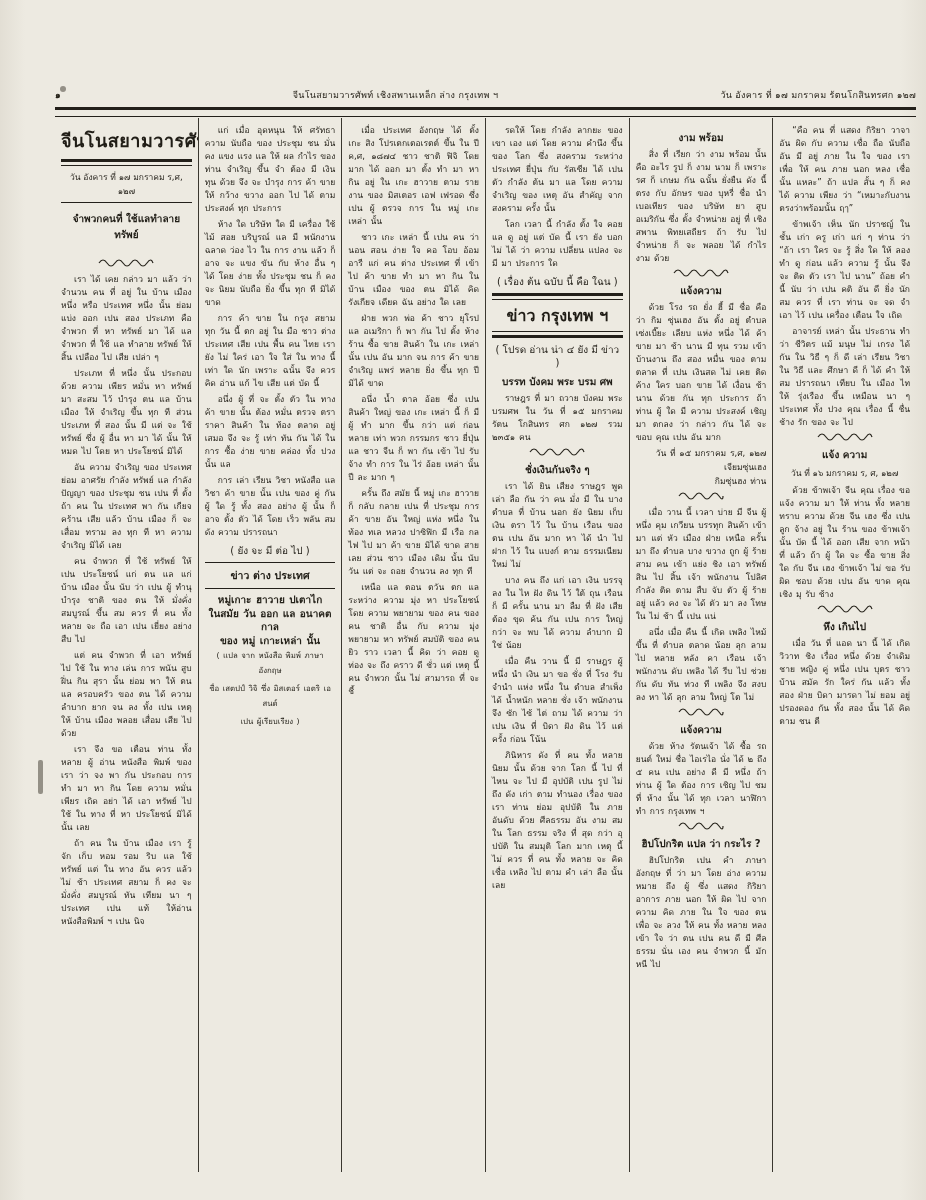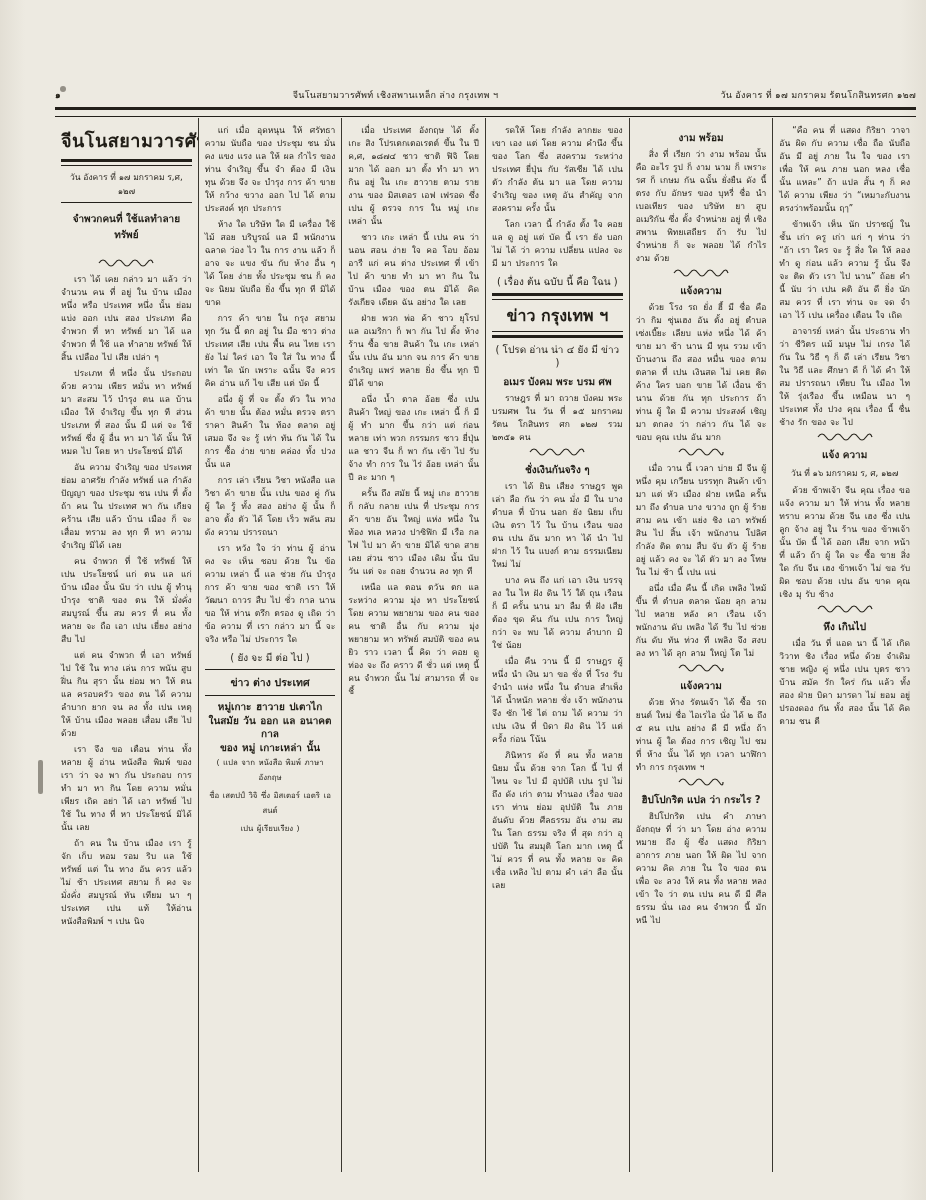--- a/index.html
+++ b/index.html
@@ -85,21 +85,20 @@
         </div>
     </div>
 
     <div class="col">
       <div>
           <p class="para">แก่ เมื่อ อุดหนุน ให้ ศรัทธา ความ นับถือ ของ ประชุม ชน มั่น คง แขง แรง แล ให้ ผล กำไร ของ ท่าน จำเริญ ขึ้น จำ ต้อง มี เงิน ทุน ด้วย จึง จะ บำรุง การ ค้า ขาย ให้ กว้าง ขวาง ออก ไป ได้ ตาม ประสงค์ ทุก ประการ</p>
           <p class="para">ห้าง ใด บริษัท ใด มี เครื่อง ใช้ ไม้ สอย บริบูรณ์ แล มี พนักงาน ฉลาด ว่อง ไว ใน การ งาน แล้ว ก็ อาจ จะ แขง ขัน กับ ห้าง อื่น ๆ ได้ โดย ง่าย ทั้ง ประชุม ชน ก็ คง จะ นิยม นับถือ ยิ่ง ขึ้น ทุก ที มิได้ ขาด</p>
           <p class="para">การ ค้า ขาย ใน กรุง สยาม ทุก วัน นี้ ตก อยู่ ใน มือ ชาว ต่าง ประเทศ เสีย เปน พื้น คน ไทย เรา ยัง ไม่ ใคร่ เอา ใจ ใส่ ใน ทาง นี้ เท่า ใด นัก เพราะ ฉนั้น จึง ควร คิด อ่าน แก้ ไข เสีย แต่ บัด นี้</p>
           <p class="para">อนึ่ง ผู้ ที่ จะ ตั้ง ตัว ใน ทาง ค้า ขาย นั้น ต้อง หมั่น ตรวจ ตรา ราคา สินค้า ใน ท้อง ตลาด อยู่ เสมอ จึง จะ รู้ เท่า ทัน กัน ได้ ใน การ ซื้อ ง่าย ขาย คล่อง ทั้ง ปวง นั้น แล</p>
           <p class="para">การ เล่า เรียน วิชา หนังสือ แล วิชา ค้า ขาย นั้น เปน ของ คู่ กัน ผู้ ใด รู้ ทั้ง สอง อย่าง ผู้ นั้น ก็ อาจ ตั้ง ตัว ได้ โดย เร็ว พลัน สม ดัง ความ ปรารถนา</p>
-          <p class="para">เรา หวัง ใจ ว่า ท่าน ผู้ อ่าน คง จะ เห็น ชอบ ด้วย ใน ข้อ ความ เหล่า นี้ แล ช่วย กัน บำรุง การ ค้า ขาย ของ ชาติ เรา ให้ วัฒนา ถาวร สืบ ไป ชั่ว กาล นาน ขอ ให้ ท่าน ตรึก ตรอง ดู เถิด ว่า ข้อ ความ ที่ เรา กล่าว มา นี้ จะ จริง หรือ ไม่ ประการ ใด</p>
         </div>
       <div class="note-center">( ยัง จะ มี ต่อ ไป )</div>
       <div class="thinrule"></div>
       <div class="sec-title small">ข่าว ต่าง ประเทศ</div>
       <div class="thinrule"></div>
       <div class="subhead-lines">
           <p class="para">หมู่เกาะ ฮาวาย ปเตาไก</p>
           <p class="para">ในสมัย วัน ออก แล อนาคต กาล</p>
           <p class="para">ของ หมู่ เกาะเหล่า นั้น</p>
         </div>
@@ -124,21 +123,21 @@
     <div class="col">
       <div>
           <p class="para">รดให้ โดย กำลัง ลากยะ ของ เขา เอง แต่ โดย ความ คำนึง ขึ้น ของ โลก ซึ่ง สงคราม ระหว่าง ประเทศ ยี่ปุ่น กับ รัสเซีย ได้ เปน ตัว กำลัง ต้น มา แล โดย ความ จำเริญ ของ เหตุ อัน สำคัญ จาก สงคราม ครั้ง นั้น</p>
           <p class="para">โลก เวลา นี้ กำลัง ตั้ง ใจ คอย แล ดู อยู่ แต่ บัด นี้ เรา ยัง บอก ไม่ ได้ ว่า ความ เปลี่ยน แปลง จะ มี มา ประการ ใด</p>
         </div>
       <div class="note-center">( เรื่อง ต้น ฉบับ นี้ คือ ใฉน )</div>
       <div class="rule-double2"></div>
       <div class="sec-title">ข่าว กรุงเทพ ฯ</div>
       <div class="rule-double"></div>
       <div class="note-center">( โปรด อ่าน น่า ๔ ยัง มี ข่าว )</div>
-      <div class="story-title">อเมร บังคม พระ บรม ศพ</div>
+      <div class="story-title">บรรท บังคม พระ บรม ศพ</div>
       <div>
           <p class="para">ราษฎร ที่ มา ถวาย บังคม พระ บรมศพ ใน วัน ที่ ๑๕ มกราคม รัตน โกสินทร ศก ๑๒๗ รวม ๒๓๕๑ คน</p>
         </div>
       <div class="divider">
         <svg class="ornament" width="56" height="8" viewBox="0 0 56 8">
             <path d="M1,4 q4,-6 8,0 t8,0 t8,0 t8,0 t8,0 t8,0 t6,0" stroke="#2a271f" stroke-width="1.2" fill="none"></path>
           </svg>
       </div>
       <div class="story-title">ชั่งเงินกันจริง ๆ</div>
       <div>
@@ -156,20 +155,25 @@
         </div>
       <div class="divider">
         <svg class="ornament" width="56" height="8" viewBox="0 0 56 8">
             <path d="M1,4 q4,-6 8,0 t8,0 t8,0 t8,0 t8,0 t8,0 t6,0" stroke="#2a271f" stroke-width="1.2" fill="none"></path>
           </svg>
       </div>
       <div class="story-title">แจ้งความ</div>
       <div>
           <p class="para">ด้วย โรง รถ ยั่ง ฮี้ มี ชื่อ คือ ว่า กิม ซุ่นเฮง อัน ตั้ง อยู่ ตำบล เซ่งเบี๊ยะ เลียบ แห่ง หนึ่ง ได้ ค้า ขาย มา ช้า นาน มี ทุน รวม เข้า บ้านงาน ถึง สอง หมื่น ของ ตาม ตลาด ที่ เปน เงินสด ไม่ เคย ติด ค้าง ใคร บอก ขาย ได้ เงื่อน ช้า นาน ด้วย กัน ทุก ประการ ถ้า ท่าน ผู้ ใด มี ความ ประสงค์ เชิญ มา ตกลง ว่า กล่าว กัน ได้ จะ ขอบ คุณ เปน อัน มาก</p>
         </div>
+      <div class="signoff">
+          <p class="para">วัน ที่ ๑๕ มกราคม ร,ศ, ๑๒๗</p>
+          <p class="para">เจียมซุ่นเฮง</p>
+          <p class="para">กิมซุ่นฮง  ท่าน</p>
+        </div>
       <div class="divider">
         <svg class="ornament" width="46" height="8" viewBox="0 0 46 8">
             <path d="M1,4 q4,-6 8,0 t8,0 t8,0 t8,0 t8,0 t4,0" stroke="#2a271f" stroke-width="1.2" fill="none"></path>
           </svg>
       </div>
       <div>
           <p class="para">เมื่อ วาน นี้ เวลา บ่าย มี จีน ผู้ หนึ่ง คุม เกวียน บรรทุก สินค้า เข้า มา แต่ หัว เมือง ฝ่าย เหนือ ครั้น มา ถึง ตำบล บาง ขวาง ถูก ผู้ ร้าย สาม คน เข้า แย่ง ชิง เอา ทรัพย์ สิน ไป สิ้น เจ้า พนักงาน โปลิศ กำลัง ติด ตาม สืบ จับ ตัว ผู้ ร้าย อยู่ แล้ว คง จะ ได้ ตัว มา ลง โทษ ใน ไม่ ช้า นี้ เปน แน่</p>
           <p class="para">อนึ่ง เมื่อ คืน นี้ เกิด เพลิง ไหม้ ขึ้น ที่ ตำบล ตลาด น้อย ลุก ลาม ไป หลาย หลัง คา เรือน เจ้า พนักงาน ดับ เพลิง ได้ รีบ ไป ช่วย กัน ดับ ทัน ท่วง ที เพลิง จึง สงบ ลง หา ได้ ลุก ลาม ใหญ่ โต ไม่</p>
         </div>
       <div class="divider">

